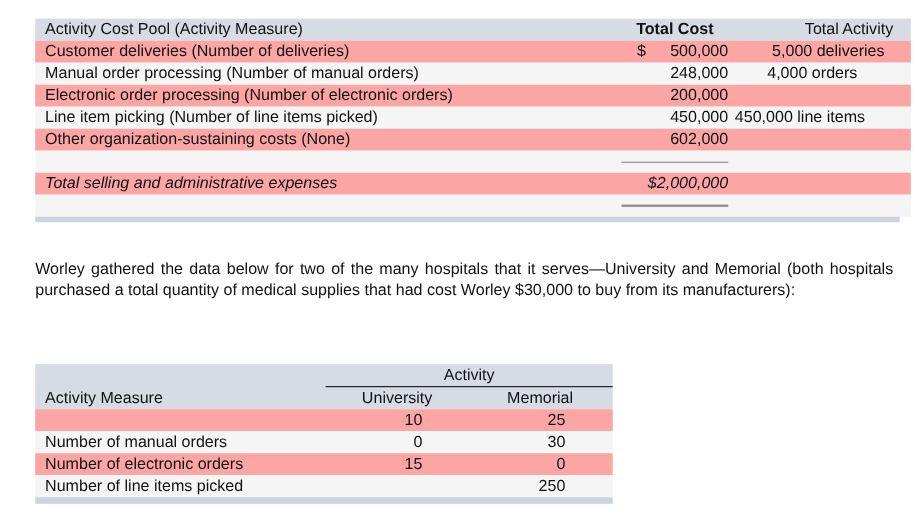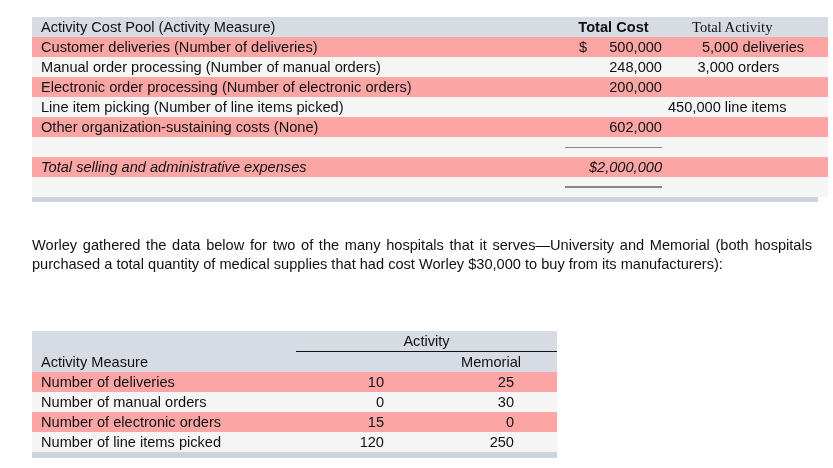--- a/index.html
+++ b/index.html
@@ -13,21 +13,21 @@
   .t1 .row { width: 786px; padding-left: 10px; }
   .t2 .row { width: 525px; }
   .hdr { background: #d6dbe4; }
   .alt { background: #f5f5f5; }
   .white { background: #fca5a5; }
   .bar { position: absolute; left: 32px; background: #cdd3de; }
   .cell { position: absolute; top: 0; }
   .lbl { left: 9px; }
   .cost { left: 533px; width: 97px; text-align: right; }
   .dollar { left: 547px; }
-  .act-hdr { left: 660px; width: 120px; text-align: left; font-family: Liberation Serif, serif; }
+  .act-hdr { left: 660px; width: 120px; text-align: right; }
   .rule1 { position: absolute; left: 565px; width: 97px; height: 1px; background: #888888; }
   .rule2 { position: absolute; left: 565px; width: 97px; height: 2px; background: #888888; }
   .para { position: absolute; left: 32px; top: 236px; width: 780px; line-height: 19px; text-align: justify; text-align-last: left; }
   .ucol { left: 264px; width: 130px; text-align: center; }
   .mcol { left: 394px; width: 130px; text-align: center; }
   .mval { left: 394px; width: 88px; text-align: right; }
   .uval { left: 264px; width: 88px; text-align: right; }
 </style>
 </head>
 <body>
@@ -42,30 +42,31 @@
   <div class="row white" style="top:37px;">
     <span class="cell lbl">Customer deliveries (Number of deliveries)</span>
     <span class="cell dollar">$</span>
     <span class="cell cost">500,000</span>
     <span class="cell" style="left:663px;width:116px;text-align:center;">5,000 deliveries</span>
   </div>
 
   <div class="row alt" style="top:57px;">
     <span class="cell lbl">Manual order processing (Number of manual orders)</span>
     <span class="cell cost">248,000</span>
-    <span class="cell" style="left:663px;"><span style="display: inline-block; width: 39px; text-align: right;">3,000</span><span> orders</span></span>
+    <span class="cell" style="left:663px;"><span style="display: inline-block; width: 39px; text-align: right;">4,000</span><span> orders</span></span>
   </div>
 
   <div class="row white" style="top:77px;">
     <span class="cell lbl">Electronic order processing (Number of electronic orders)</span>
     <span class="cell cost">200,000</span>
   </div>
 
   <div class="row alt" style="top:97px;">
     <span class="cell lbl">Line item picking (Number of line items picked)</span>
+    <span class="cell cost">450,000</span>
     <span class="cell" style="left:636px;">450,000 line items</span>
   </div>
 
   <div class="row white" style="top:117px;">
     <span class="cell lbl">Other organization-sustaining costs (None)</span>
     <span class="cell cost">602,000</span>
   </div>
 
   <div class="row alt" style="top:137px;"></div>
   <div class="rule1" style="top:147px;"></div>
@@ -81,41 +82,40 @@
   <div class="bar" style="top:197px;width:786px;height:5px;"></div>
 </div>
 
 <div class="para">Worley gathered the data below for two of the many hospitals that it serves—University and Memorial (both hospitals purchased a total quantity of medical supplies that had cost Worley $30,000 to buy from its manufacturers):</div>
 
 <div class="t2">
   <div class="row hdr" style="top:331px;height:41px;">
     <span class="cell" style="left:264px;width:261px;text-align:center;top:0;">Activity</span>
     <div class="abs" style="left:264px;top:20px;width:261px;height:1px;background:#111111;"></div>
     <span class="cell lbl" style="top:21px;">Activity Measure</span>
+    <span class="cell ucol" style="top:21px;">University</span>
     <span class="cell mcol" style="top:21px;">Memorial</span>
   </div>
 
   <div class="row white" style="top:372px;">
-    <span class="cell lbl">Number of deliveries</span>
     <span class="cell uval">10</span>
     <span class="cell mval">25</span>
   </div>
 
   <div class="row alt" style="top:392px;">
     <span class="cell lbl">Number of manual orders</span>
     <span class="cell uval">0</span>
     <span class="cell mval">30</span>
   </div>
 
   <div class="row white" style="top:412px;">
     <span class="cell lbl">Number of electronic orders</span>
     <span class="cell uval">15</span>
     <span class="cell mval">0</span>
   </div>
 
   <div class="row alt" style="top:432px;">
     <span class="cell lbl">Number of line items picked</span>
-    <span class="cell uval">120</span>
     <span class="cell mval">250</span>
   </div>
 
   <div class="bar" style="top:452px;width:525px;height:6px;"></div>
 </div>
 
 </body></html>

